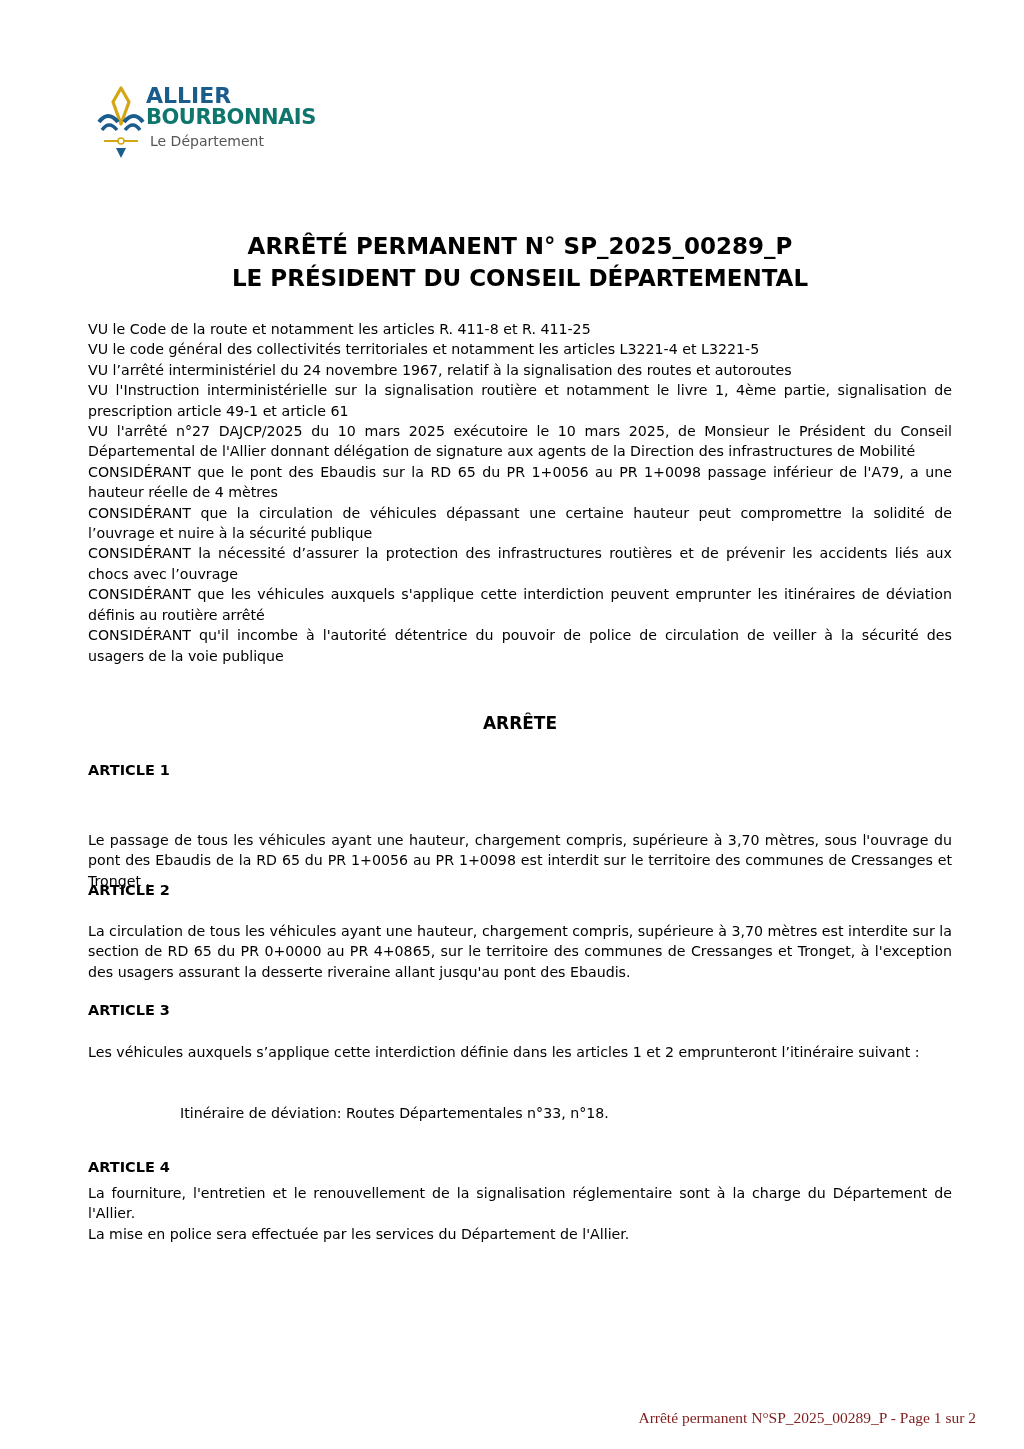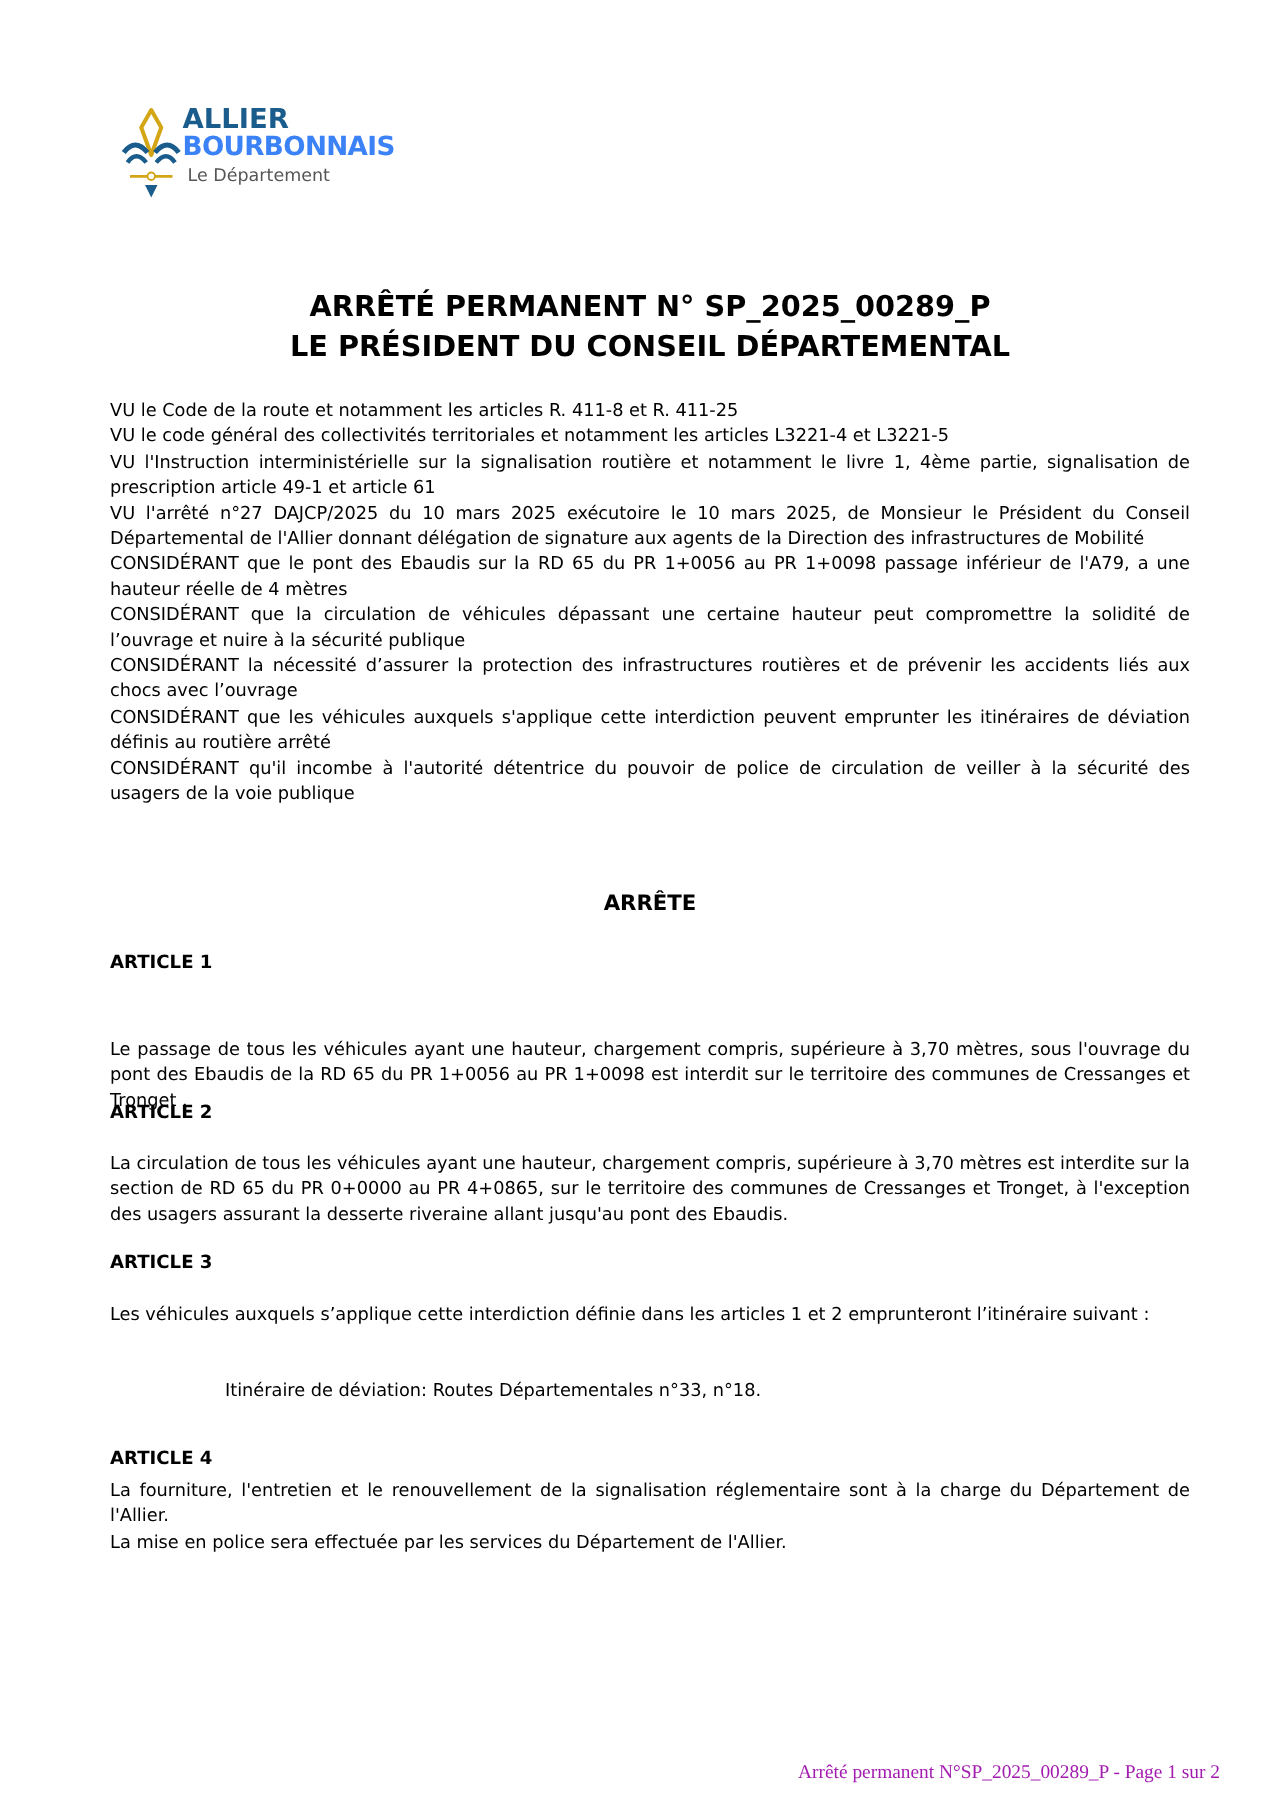--- a/index.html
+++ b/index.html
@@ -2,40 +2,40 @@
 <html><head>
   <meta charset="utf-8">
   <style>
     html, body { margin: 0; padding: 0; background: #ffffff; }
     body { width: 1024px; height: 1449px; position: relative; overflow: hidden; color: #000; }
     .page { position: absolute; left: 0; top: 0; width: 1024px; height: 1423px; }
 
     .logo { position: absolute; left: 96px; top: 84px; width: 280px; height: 80px; }
     .logo svg { position: absolute; left: 0; top: 0; }
     .logo-allier { position: absolute; left: 50px; top: 0px; font-family: "DejaVu Sans", sans-serif; font-weight: bold; font-size: 22px; color: #1a5c8c; letter-spacing: 0px; line-height: 24px; }
-    .logo-bourbonnais { position: absolute; left: 50px; top: 21px; font-family: "DejaVu Sans", sans-serif; font-weight: bold; font-size: 21px; color: #3b82f6; line-height: 24px; letter-spacing: -0.5px; }
+    .logo-bourbonnais { position: absolute; left: 50px; top: 21px; font-family: "DejaVu Sans", sans-serif; font-weight: bold; font-size: 21px; color: #0f766e; line-height: 24px; letter-spacing: -0.5px; }
     .logo-dept { position: absolute; left: 54px; top: 48px; font-family: "DejaVu Sans", sans-serif; font-size: 14px; color: #555; line-height: 18px; text-align: center; }
 
     .title { position: absolute; left: 0; width: 1040px; text-align: center; font-family: "DejaVu Sans", sans-serif; font-weight: bold; font-size: 23px; line-height: 32px; }
     .title.t1 { top: 230px; }
     .title.t2 { top: 262px; }
 
     .body { position: absolute; left: 88px; width: 864px; font-family: "DejaVu Sans", sans-serif; font-size: 14.2px; line-height: 20.4px; text-align: justify; }
     .preamble { top: 319px; }
     .preamble p { margin: 0; }
     .preamble b { font-weight: normal; }
 
     .arrete-title { position: absolute; left: 0; width: 1040px; top: 711px; text-align: center; font-family: "DejaVu Sans", sans-serif; font-weight: bold; font-size: 17px; line-height: 24px; }
 
     .article-head { position: absolute; left: 88px; font-family: "DejaVu Sans", sans-serif; font-weight: bold; font-size: 14.5px; line-height: 20px; }
     .article-text { position: absolute; left: 88px; width: 864px; font-family: "DejaVu Sans", sans-serif; font-size: 14.2px; line-height: 20.4px; text-align: justify; }
     .article-text p { margin: 0; }
     .indent { position: absolute; left: 180px; font-family: "DejaVu Sans", sans-serif; font-size: 14.2px; line-height: 20px; }
 
-    .footer { position: absolute; right: 48px; top: 1408px; font-family: "Liberation Serif", serif; font-size: 15.5px; line-height: 20px; color: #a21caf; }
+    .footer { position: absolute; right: 48px; top: 1408px; font-family: "Liberation Serif", serif; font-size: 15.5px; line-height: 20px; color: #7f1d1d; }
   </style>
 </head>
 <body>
 
 <div class="page">
 
   <div class="logo">
     <svg width="50" height="78" viewBox="0 0 50 78">
 
       <path d="M25 4 L33 18 L25 40 L17 18 Z" fill="none" stroke="#d4a514" stroke-width="3.2" stroke-linejoin="round"></path>
@@ -55,20 +55,21 @@
     <div class="logo-bourbonnais">BOURBONNAIS</div>
     <div class="logo-dept">Le Département</div>
   </div>
 
   <div class="title t1">ARRÊTÉ PERMANENT N° SP_2025_00289_P</div>
   <div class="title t2">LE PRÉSIDENT DU CONSEIL DÉPARTEMENTAL</div>
 
   <div class="body preamble">
     <p><b>VU</b><span> le Code de la route et notamment les articles R. 411-8 et R. 411-25</span></p>
     <p><b>VU</b><span> le code général des collectivités territoriales et notamment les articles L3221-4 et L3221-5</span></p>
+    <p><b>VU</b><span> l’arrêté interministériel du 24 novembre 1967, relatif à la signalisation des routes et autoroutes</span></p>
     <p><b>VU</b><span> l'Instruction interministérielle sur la signalisation routière et notamment le livre 1, 4ème partie, signalisation de prescription article 49-1 et article 61</span></p>
     <p><b>VU</b><span> l'arrêté n°27 DAJCP/2025 du 10 mars 2025 exécutoire le 10 mars 2025, de Monsieur le Président du Conseil Départemental de l'Allier donnant délégation de signature aux agents de la Direction des infrastructures de Mobilité</span></p>
     <p><b>CONSIDÉRANT</b><span> que le pont des Ebaudis sur la RD 65 du PR 1+0056 au PR 1+0098 passage inférieur de l'A79, a une hauteur réelle de 4 mètres</span></p>
     <p><b>CONSIDÉRANT</b><span> que la circulation de véhicules dépassant une certaine hauteur peut compromettre la solidité de l’ouvrage et nuire à la sécurité publique</span></p>
     <p><b>CONSIDÉRANT</b><span> la nécessité d’assurer la protection des infrastructures routières et de prévenir les accidents liés aux chocs avec l’ouvrage</span></p>
     <p><b>CONSIDÉRANT</b><span> que les véhicules auxquels s'applique cette interdiction peuvent emprunter les itinéraires de déviation définis au routière arrêté</span></p>
     <p><b>CONSIDÉRANT</b><span> qu'il incombe à l'autorité détentrice du pouvoir de police de circulation de veiller à la sécurité des usagers de la voie publique</span></p>
   </div>
 
   <div class="arrete-title">ARRÊTE</div>

